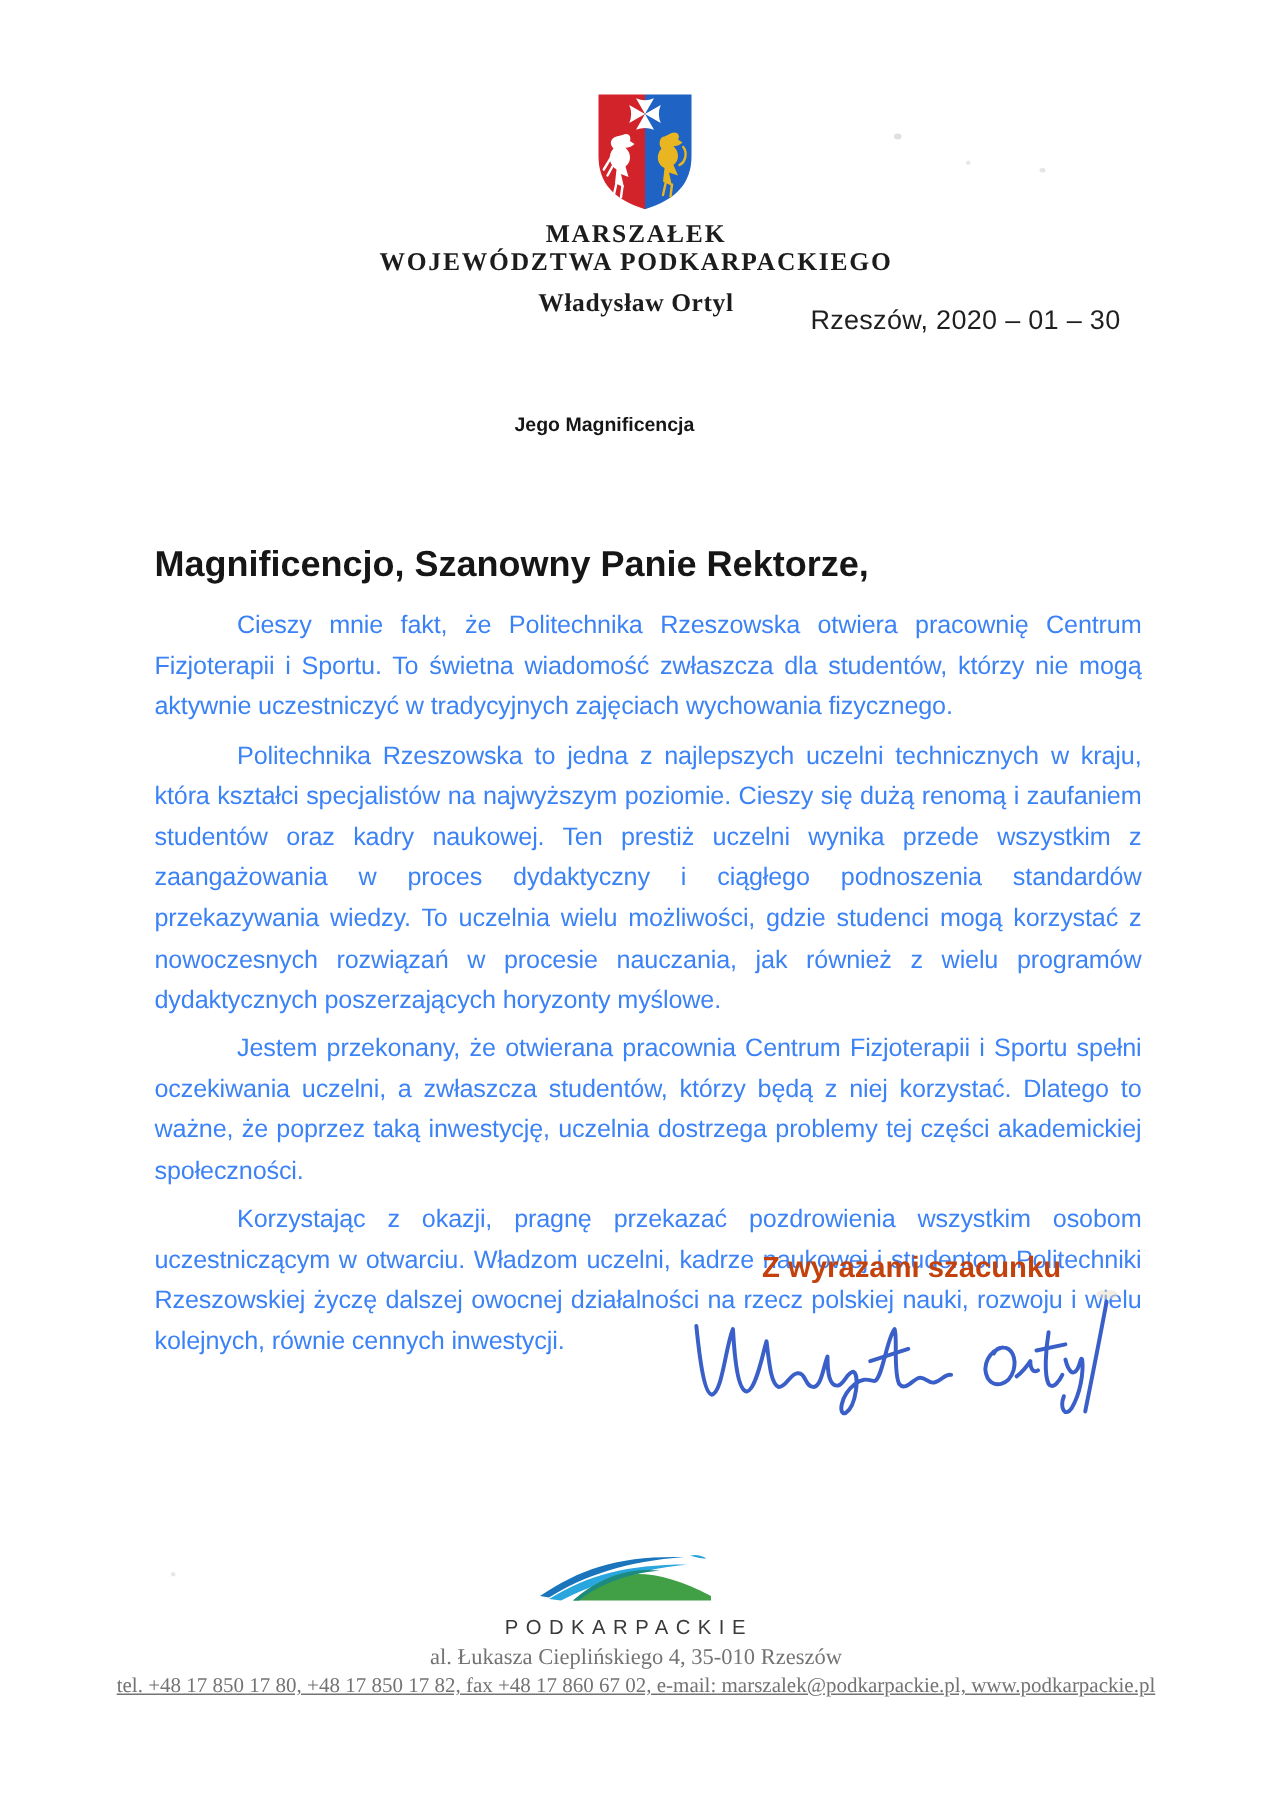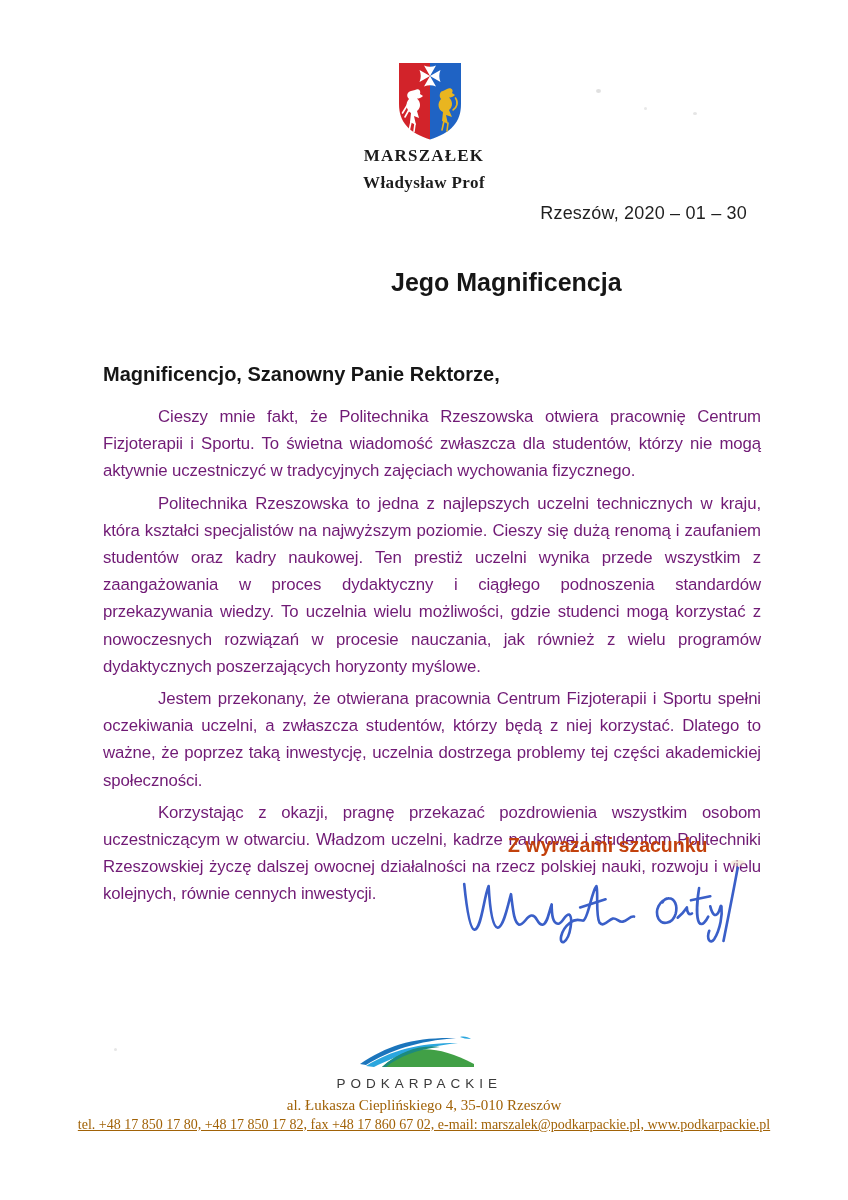--- a/index.html
+++ b/index.html
@@ -22,47 +22,47 @@
   }
   .office-line{font-size:17px;line-height:19px;letter-spacing:1.2px;}
   .official-name{font-size:17px;line-height:19px;letter-spacing:.4px;margin-top:8px;}
   .dateline{
     position:absolute;top:203px;right:101px;
     font-size:18px;color:#1f1f1f;letter-spacing:.2px;
   }
   
   .addressee{
     position:absolute;top:266px;left:343px;
-    font-weight:bold;font-size:25px;line-height:33px;color:#161616;margin-left:48px;
+    font-weight:bold;font-size:13px;line-height:33px;color:#161616;
   }
   .salutation{
     position:absolute;top:363px;left:103px;
-    font-weight:bold;font-size:20px;color:#161616;
+    font-weight:bold;font-size:24px;color:#161616;
   }
   
   .body-text{
     position:absolute;top:403px;left:103px;width:658px;
     font-size:16.8px;line-height:27.2px;
-    text-align:justify;color:#701a75;letter-spacing:-0.1px;
+    text-align:justify;color:#3b82f6;letter-spacing:-0.1px;
   }
   .body-text p{margin:0 0 5px 0;text-indent:55px;}
   .closing{
     position:absolute;top:834px;left:508px;
     font-weight:bold;font-size:19.5px;color:#c2410c;
   }
   .signature{position:absolute;top:860px;left:450px;width:305px;height:105px;}
   
   .logo{position:absolute;top:1033px;left:322px;width:180px;text-align:right;}
   .logo-text{
     font-size:13.5px;letter-spacing:5px;color:#3a3a3a;margin-top:1px;
     font-family:"Liberation Sans",sans-serif;
   }
   .footer-text{
     position:absolute;top:1096px;left:0;width:100%;text-align:center;
-    font-family:"Liberation Serif",serif;color:#a16207;
+    font-family:"Liberation Serif",serif;color:#737373;
   }
   .footer-address{font-size:15px;line-height:19px;}
   .footer-contacts{font-size:14px;line-height:20px;text-decoration:underline;}
   
   .speck{position:absolute;border-radius:50%;}
   .s1{left:596px;top:89px;width:5px;height:4px;background:#c6c6c6;opacity:.55;}
   .s2{left:644px;top:107px;width:3px;height:3px;background:#d8d8d8;opacity:.6;}
   .s3{left:693px;top:112px;width:4px;height:3px;background:#cfcfcf;opacity:.55;}
   .s4{left:731px;top:860px;width:14px;height:6px;border-radius:40%;background:#e9dcc4;opacity:.5;}
   .s5{left:114px;top:1048px;width:3px;height:3px;background:#d5d5d5;opacity:.6;}
@@ -89,21 +89,22 @@
     </g>
 
     <g>
       <path fill="#e9b520" d="M52,29 C56,27 59,30 57,33 L60,35 C58,37 56,37.5 54,37.5 C58,41 58,47 54,50 L57,57 L51,55 L53,64 L47,61 L48,52 C43,50 42,43 46,39 C43.5,36 45,31 48,31 Z"></path>
       <path d="M49,61 L47,70 M53,63 L52,71 M58,50 C62,48 63.5,42 60.5,38" stroke="#e9b520" stroke-width="1.6" fill="none" stroke-linecap="round"></path>
     </g>
   </svg>
 
   <div class="office-block">
     <div class="office-line">MARSZAŁEK</div>
-    <div class="official-name">Władysław Prof</div>
+    <div class="office-line">WOJEWÓDZTWA PODKARPACKIEGO</div>
+    <div class="official-name">Władysław Ortyl</div>
   </div>
 
   <div class="dateline">Rzeszów, 2020 – 01 – 30</div>
 
   <div class="addressee">
     <div>Jego Magnificencja</div>
   </div>
 
   <div class="salutation">Magnificencjo, Szanowny Panie Rektorze,</div>
 

